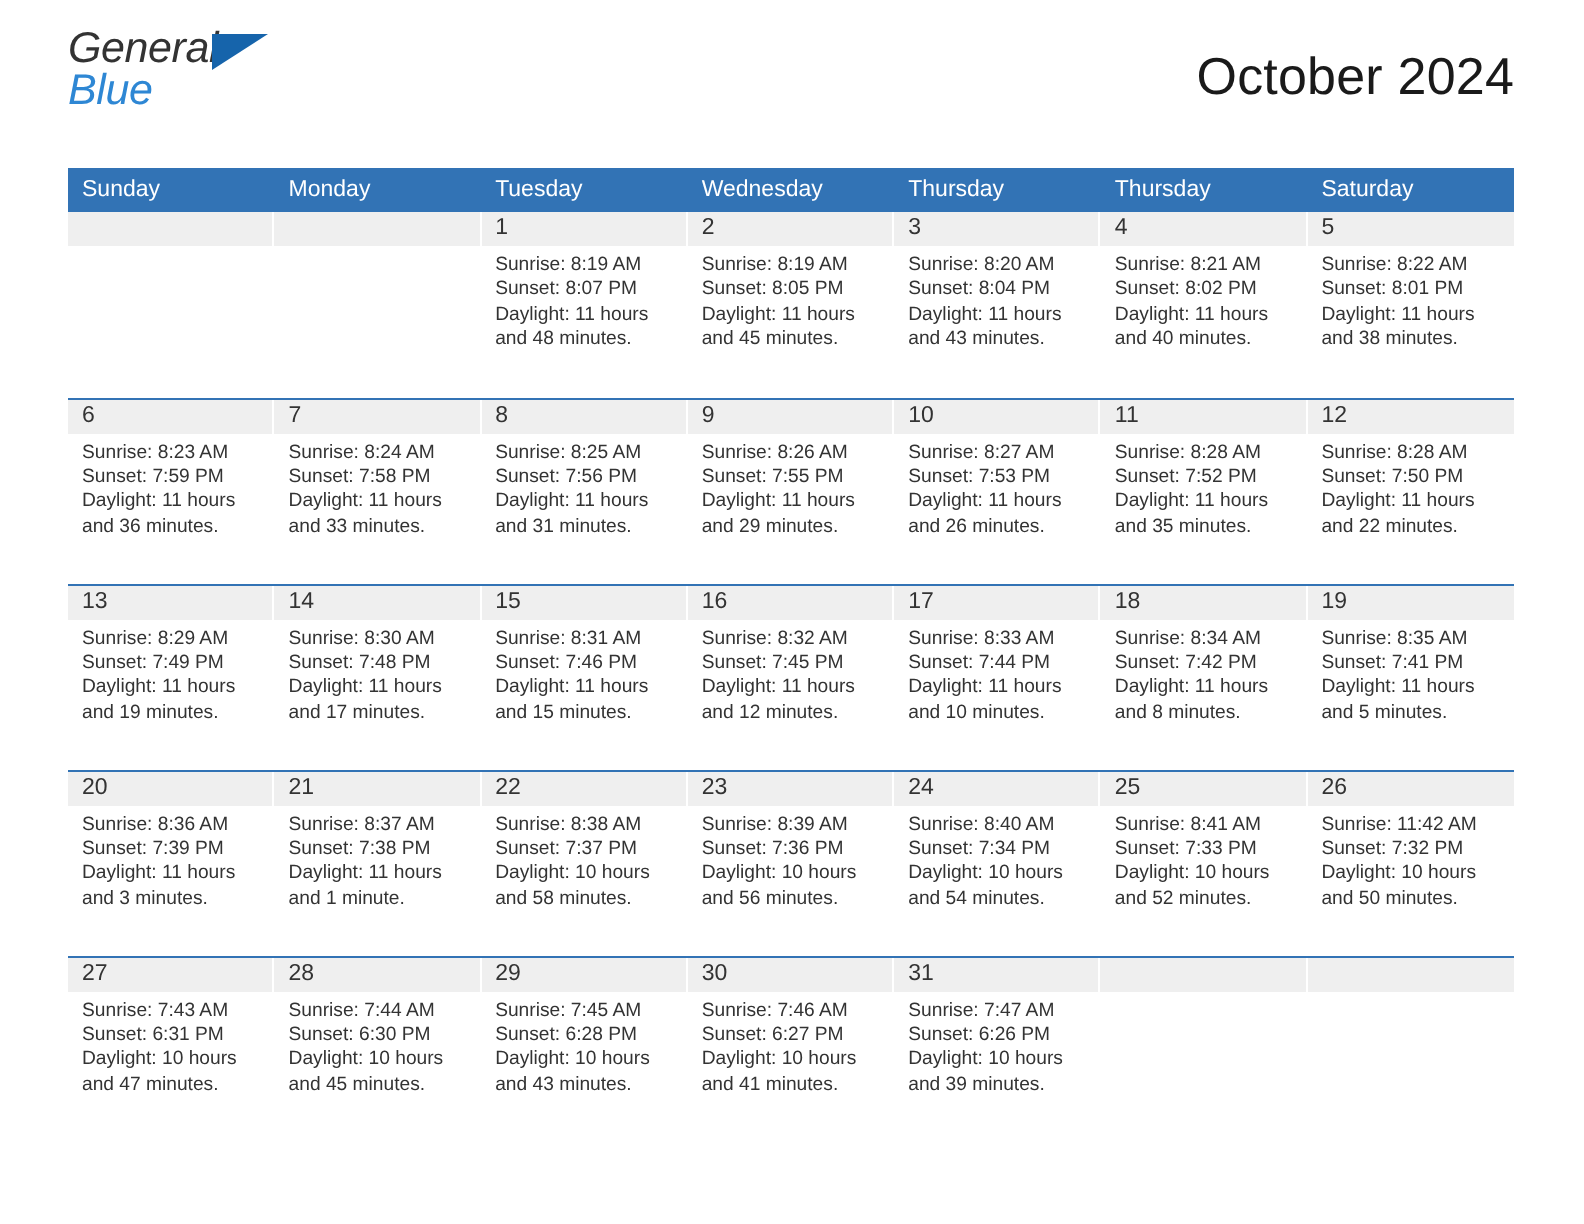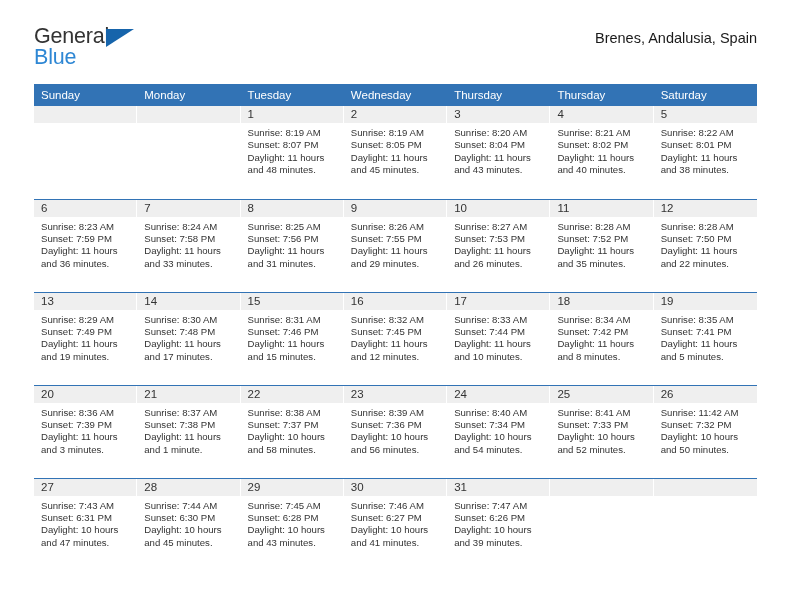--- a/index.html
+++ b/index.html
@@ -23,24 +23,25 @@
   .header {
     position: relative;
     height: 72px;
     margin: 0 35px 0 34px;
     padding-top: 22px;
   }
 
   .logo {
     position: absolute;
     left: 0;
-    top: 26px;
+    top: 14px;
     width: 120px;
     height: 48px;
     line-height: 1;
+    font-style: italic;
   }
   .logo-row1 {
     position: relative;
     font-size: 21.5px;
     color: #333333;
     letter-spacing: -0.2px;
     height: 23px;
     white-space: nowrap;
   }
   .logo-tri {
@@ -138,21 +139,21 @@
 
     <div class="logo">
       <div class="logo-row1">
         <span>General</span>
         <span class="logo-tri"></span>
       </div>
       <div class="logo-row2">Blue</div>
     </div>
 
     <div class="title-block">
-      <div class="cal-subtitle">Brenes, Andalusia, Spain</div>
+      <div class="cal-title">October 2024</div>
     </div>
 
   </div>
 
   <table class="calendar">
     <thead>
       <tr>
         <th>Sunday</th>
         <th>Monday</th>
         <th>Tuesday</th>

